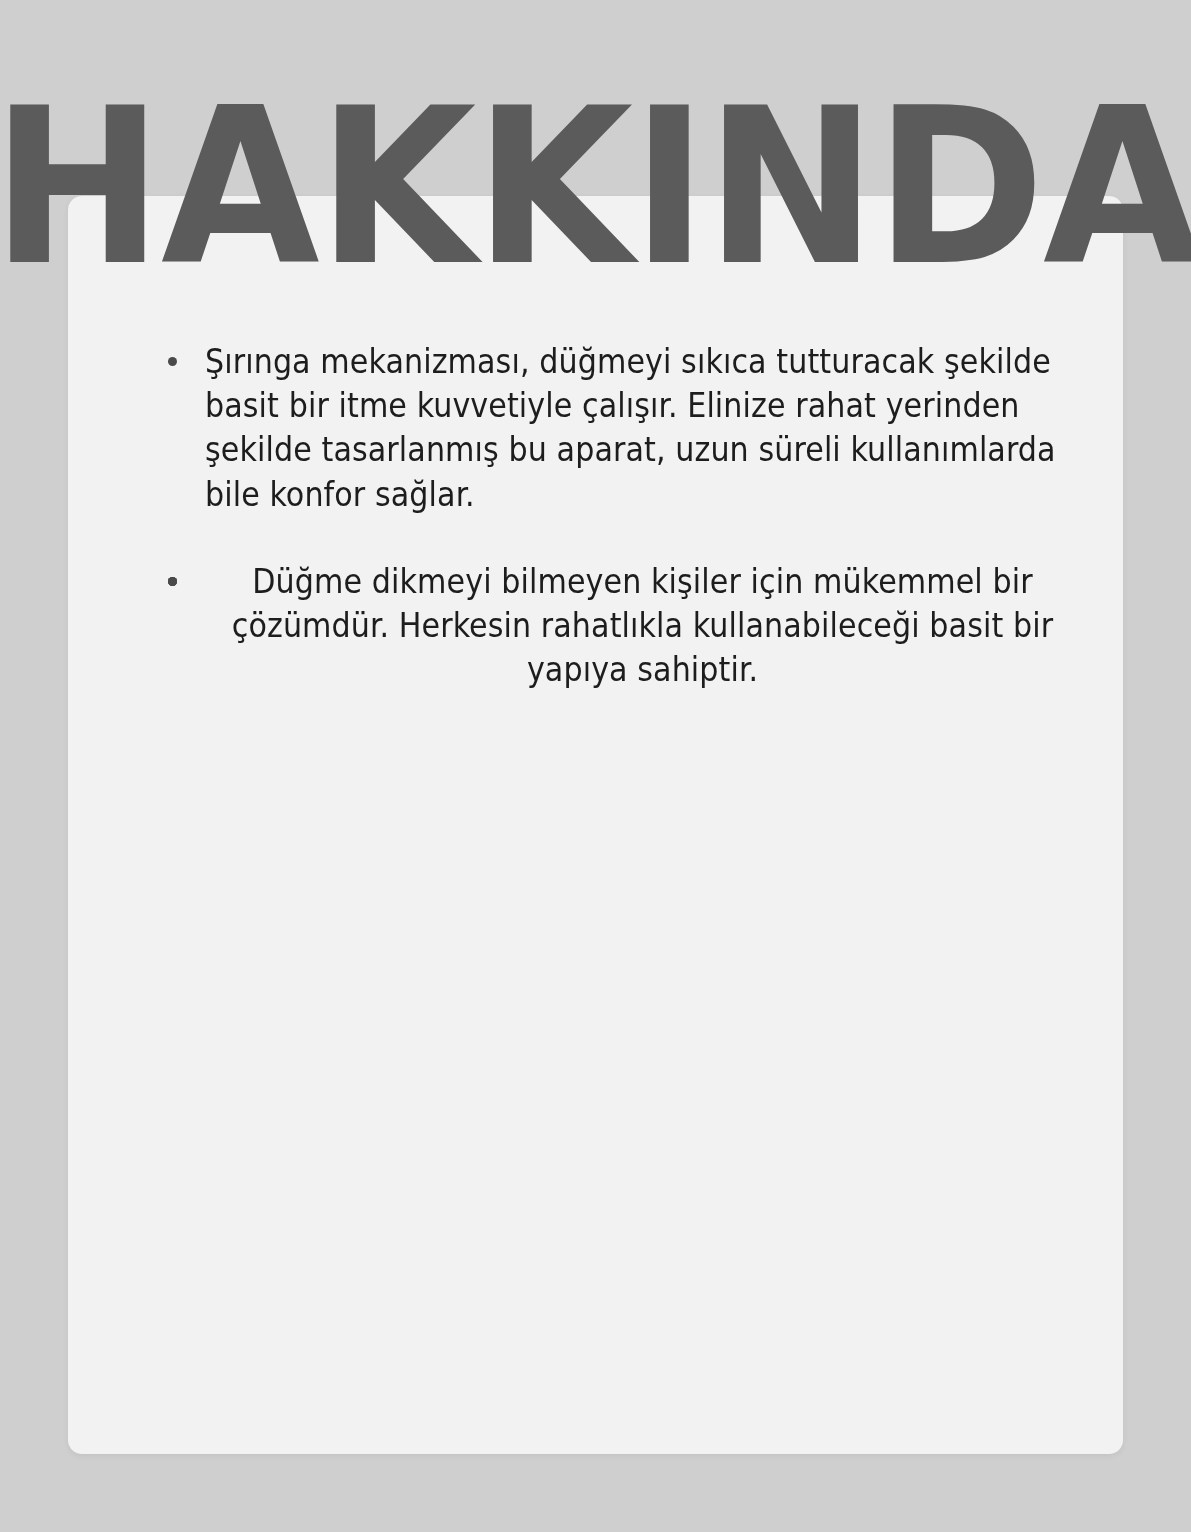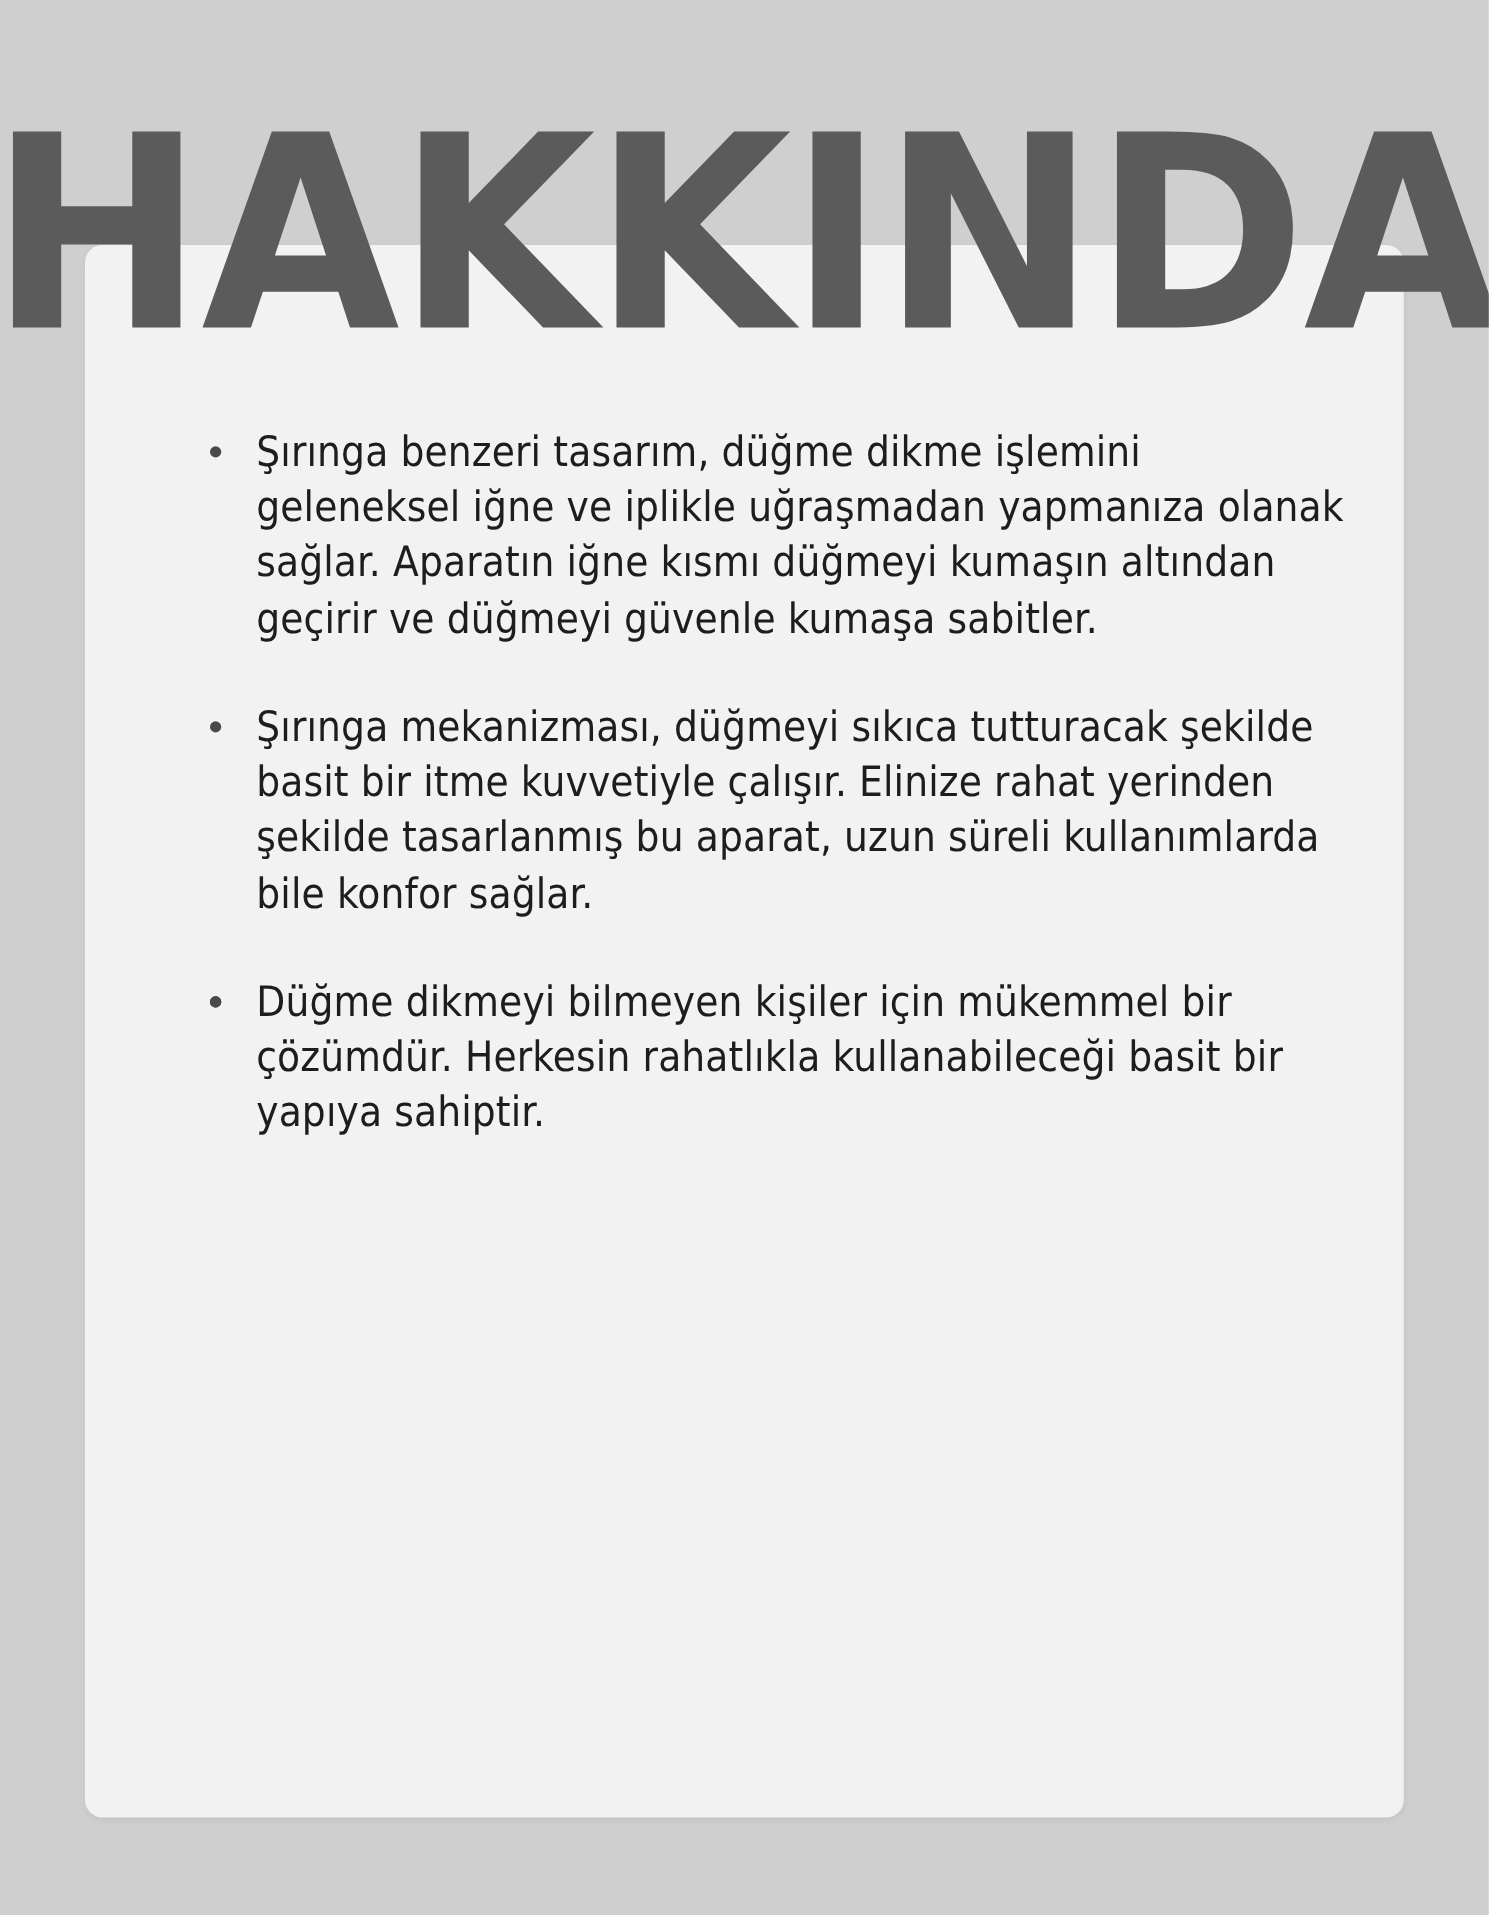--- a/index.html
+++ b/index.html
@@ -65,20 +65,21 @@
     padding-left: 55px;
     margin-bottom: 43px;
     font-family: "Liberation Sans Narrow", "DejaVu Sans Condensed", "Liberation Sans", sans-serif;
     font-size: 33.5px;
     line-height: 1.32;
     color: #1d1d1d;
     letter-spacing: 0.1px;
   }
   ul.bullets li:last-child {
     margin-bottom: 0;
+    text-align: center;
   }
   ul.bullets li .dot {
     position: absolute;
     left: 18px;
     top: 17px;
     width: 9px;
     height: 9px;
     background: #4a4a4a;
     border-radius: 50%;
   }
@@ -89,24 +90,20 @@
 <div class="page">
 
   <div class="card"></div>
 
   <div class="title">HAKKINDA</div>
 
   <div class="content">
     <ul class="bullets">
       <li>
         <span class="dot"></span>
-        <span> Şırınga benzeri tasarım, düğme dikme işlemini geleneksel iğne ve iplikle uğraşmadan yapmanıza olanak sağlar. Aparatın iğne kısmı düğmeyi kumaşın altından geçirir ve düğmeyi güvenle kumaşa sabitler.</span>
-      </li>
-      <li>
-        <span class="dot"></span>
         <span> Şırınga mekanizması, düğmeyi sıkıca tutturacak şekilde basit bir itme kuvvetiyle çalışır. Elinize rahat yerinden şekilde tasarlanmış bu aparat, uzun süreli kullanımlarda bile konfor sağlar.</span>
       </li>
       <li>
         <span class="dot"></span>
       </li>
       <li>
         <span class="dot"></span>
       </li>
       <li>
         <span class="dot"></span>

